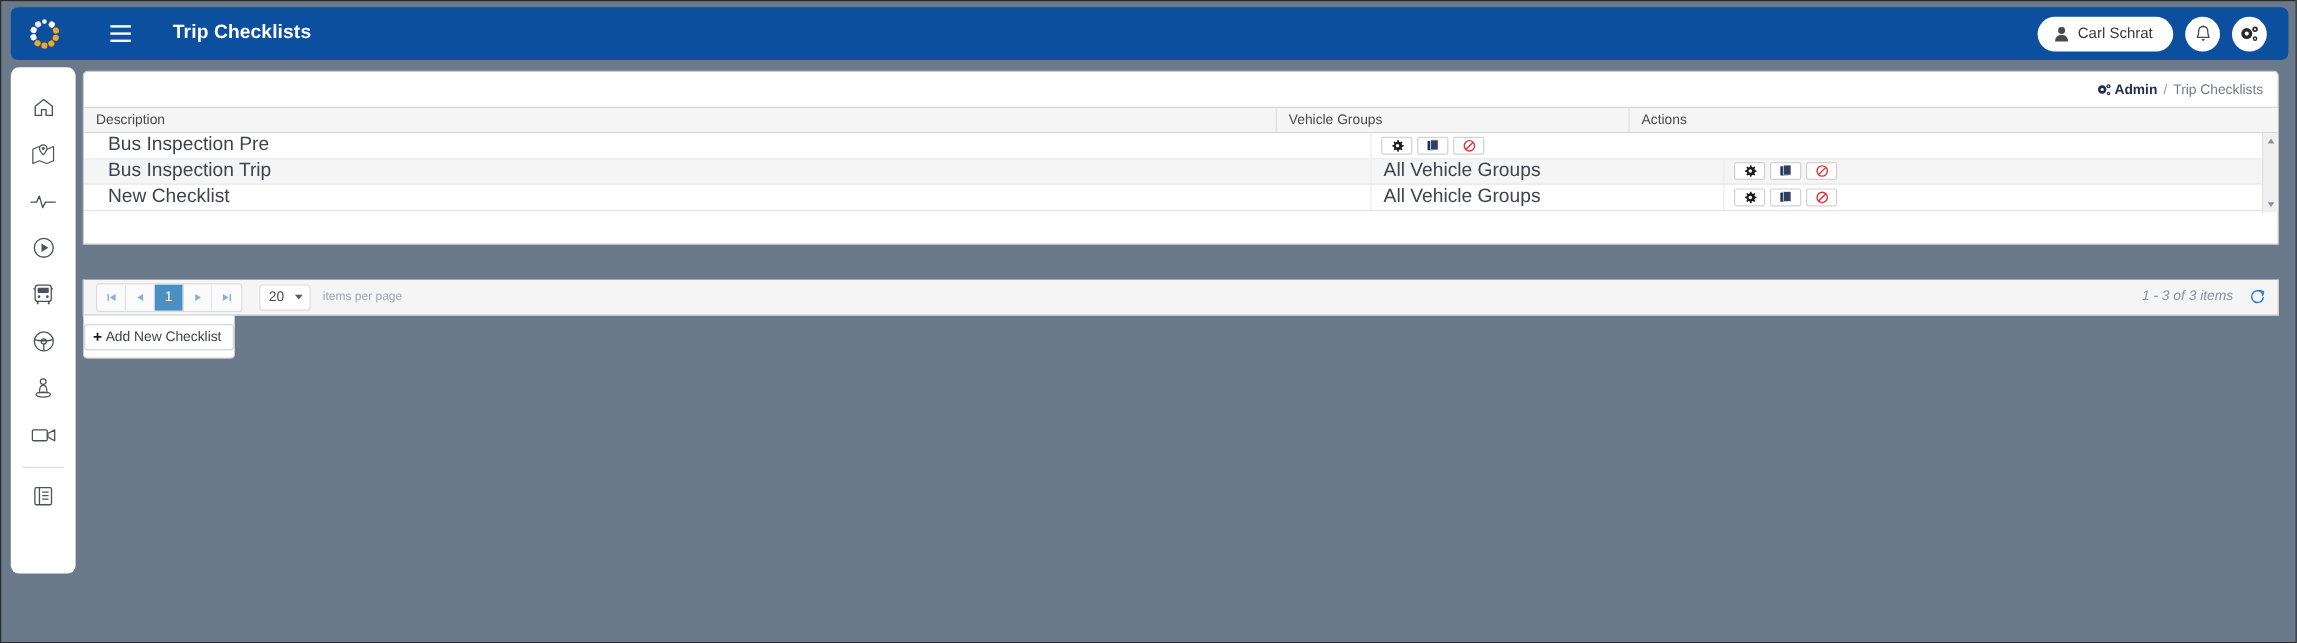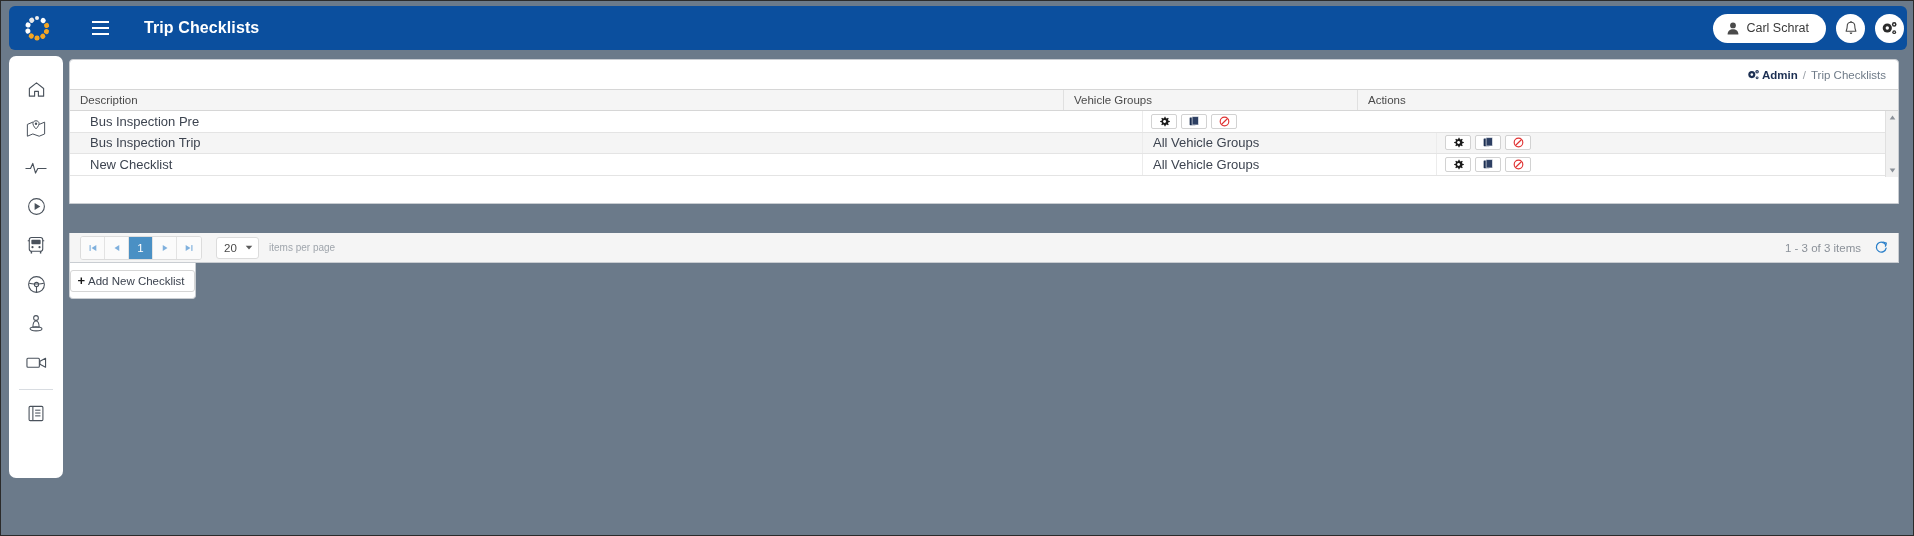--- a/index.html
+++ b/index.html
@@ -40,21 +40,21 @@
     display: flex; flex-direction: column; justify-content: center;
     align-items: center; gap: 4px; cursor: pointer;
   }
   .hamburger span { display: block; width: 17px; height: 2px; background: #ffffff; }
   .app-title {
     color: #ffffff; font-size: 16px; font-weight: bold;
     margin-left: 23px; letter-spacing: 0.1px;
   }
   .topbar-right {
     margin-left: auto; display: flex; align-items: center; gap: 10px;
-    padding-right: 3px;
+    padding-right: 18px;
   }
   .user-pill {
     background: #ffffff; border-radius: 16px; height: 29px;
     display: flex; align-items: center; gap: 7px;
     padding: 0 17px 0 14px; cursor: pointer;
   }
   .user-pill .uname { font-size: 12.5px; color: #3a3a3a; }
   .circ-btn {
     width: 29px; height: 29px; border-radius: 50%; background: #ffffff;
     display: flex; align-items: center; justify-content: center; cursor: pointer;
@@ -96,21 +96,21 @@
   .grid-head {
     display: flex; height: 22px; background: #f5f5f5;
     border-top: 1px solid #d6d6d6; border-bottom: 1px solid #d6d6d6;
     font-size: 11.5px; color: #4a4a4a;
   }
   .gh-cell { display: flex; align-items: center; padding-left: 10px; }
   .gh-desc { width: 994px; border-right: 1px solid #e0e0e0; }
   .gh-veh  { width: 294px; border-right: 1px solid #e0e0e0; }
   .gh-act  { width: 445px; }
 
-  .grid-row { display: flex; height: 21.5px; font-size: 13px; color: #3d4450;
+  .grid-row { display: flex; height: 21.5px; font-size: 16px; color: #3d4450;
     border-bottom: 1px solid #e4e4e4; }
   .grid-row.odd  { background: #ffffff; }
   .grid-row.even { background: #f5f5f5; }
   .gr-desc { width: 1073px; padding-left: 20px; display: flex; align-items: center;
     border-right: 1px solid #ececec; }
   .gr-veh  { width: 294px; padding-left: 10px; display: flex; align-items: center;
     border-right: 1px solid #ececec; }
   .gr-act  { width: 445px; display: flex; align-items: center; gap: 4px; padding-left: 8px; }
 
   .act-btn {
@@ -143,21 +143,21 @@
   }
   .pg-btn:last-child { border-right: none; }
   .pg-btn.active { background: #4a90c4; color: #ffffff; font-size: 11.5px; }
   .pg-size {
     margin-left: 14px; width: 43px; height: 22px; border: 1px solid #dcdcdc;
     border-radius: 3px; background: #ffffff; display: flex; align-items: center;
     justify-content: space-between; padding: 0 5px 0 7px; font-size: 11.5px;
     color: #4a4a4a; cursor: pointer; text-align: center;
   }
   .pg-ipp { margin-left: 10px; font-size: 10px; color: #a0a6ad; }
-  .pg-right { margin-left: auto; display: flex; align-items: center; gap: 14px; }
+  .pg-right { margin-left: auto; display: flex; gap: 14px; font-style: italic; }
   .pg-count { font-size: 11.5px; color: #8b9199; }
 
   
   .addpanel {
     position: absolute; left: 68px; top: 262px;
     width: 127px; height: 36px;
     background: #ffffff;
     border: 1px solid #c9cdd2; border-top: none;
     border-radius: 0 0 4px 4px;
     display: flex; align-items: center; justify-content: center;

